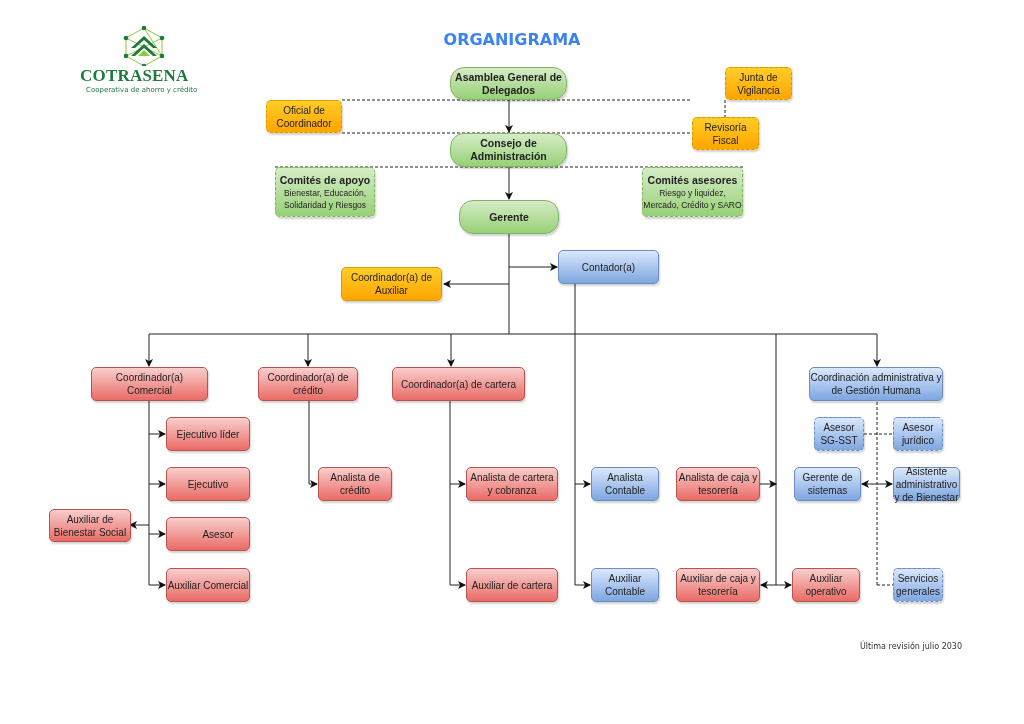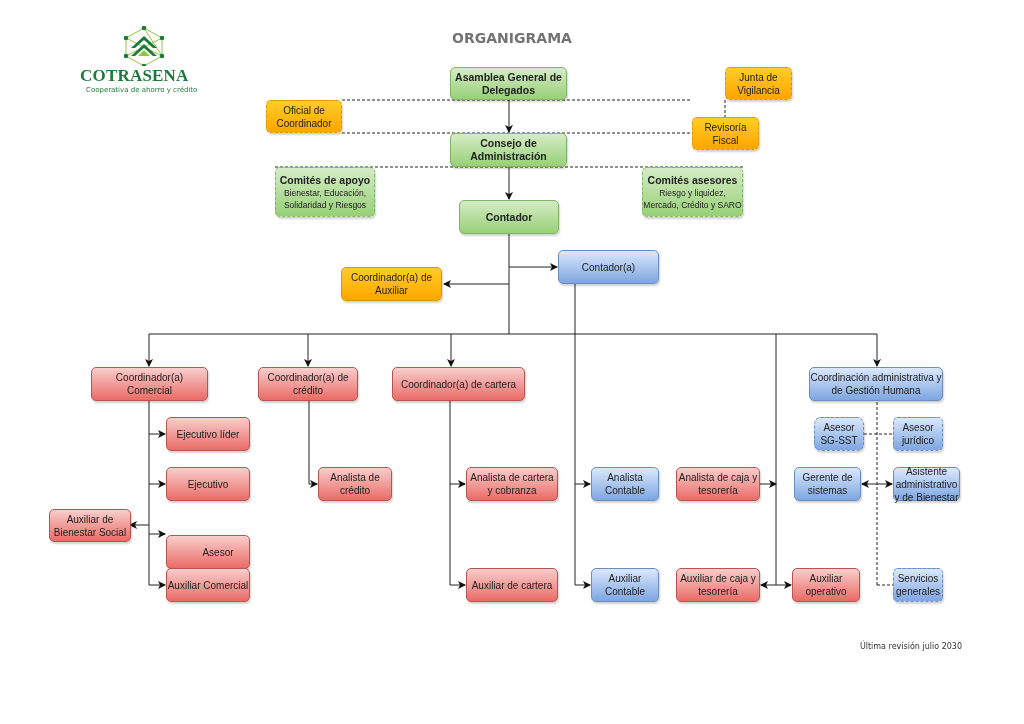--- a/index.html
+++ b/index.html
@@ -4,23 +4,23 @@
 <style>
   html, body { margin:0; padding:0; background:#ffffff; }
   body { width:1024px; height:724px; position:relative; overflow:hidden; font-family:"Liberation Sans", sans-serif; }
   #canvas { position:absolute; left:0; top:0; width:1024px; height:724px; }
   .node { position:absolute; box-sizing:border-box; border-radius:5px; display:flex; flex-direction:column; align-items:center; justify-content:center; text-align:center; font-size:10px; line-height:13px; color:#222; box-shadow:1px 2px 2px rgba(0,0,0,0.18); }
   .green { background:linear-gradient(#d5ecc6, #97d077); border:1px solid #82b366; }
   .orange { background:linear-gradient(#ffcd28, #ffa500); border:1px solid #d79b00; }
   .red { background:linear-gradient(#f8cecc, #ea6b66); border:1px solid #b85450; }
   .blue { background:linear-gradient(#dae8fc, #7ea6e0); border:1px solid #6c8ebf; }
   .dashed { border-style:dashed; }
-  .bold { font-weight:bold; font-size:10.5px; }
+  .bold { font-weight:bold; font-size:10.5px;border-radius:14px; }
   .sub { font-size:8.5px; line-height:12px; }
-  .title { position:absolute; left:0; width:1024px; top:30px; text-align:center; font-family:"DejaVu Sans", sans-serif; font-weight:bold; font-size:14px; color:#737373; }
+  .title { position:absolute; left:0; width:1024px; top:30px; text-align:center; font-family:"DejaVu Sans", sans-serif; font-weight:bold; font-size:16px; color:#3b82f6; }
   .footer { position:absolute; right:62px; top:642px; font-family:"DejaVu Sans", sans-serif; font-size:8px; color:#333; }
   .logo { position:absolute; left:78px; top:26px; width:132px; height:70px; }
   .logo-name { position:absolute; left:2px; top:40px; font-family:Liberation Serif, serif; font-weight:bold; font-size:17px; color:#1e7a3c; letter-spacing:0.2px; }
   .logo-tag { position:absolute; left:8px; top:60px; font-family:"DejaVu Sans", sans-serif; font-size:7px; color:#1e7a3c; white-space:nowrap; }
 </style>
 </head>
 <body>
 
 <svg id="canvas" xmlns="http://www.w3.org/2000/svg" width="1024" height="724">
   <defs>
@@ -115,45 +115,45 @@
   <span class="bold">Comités de apoyo</span>
   <span class="sub">Bienestar, Educación,</span>
   <span class="sub">Solidaridad y Riesgos</span>
 </div>
 <div class="node green dashed" style="left:642px;top:167px;width:101px;height:50px;">
   <span class="bold">Comités asesores</span>
   <span class="sub">Riesgo y liquidez,</span>
   <span class="sub">Mercado, Crédito y SARO</span>
 </div>
 
-<div class="node green bold" style="left:459px;top:200px;width:100px;height:34px;">Contador</div>
+<div class="node green bold" style="left:459px;top:200px;width:100px;height:34px;">Gerente</div>
 <div class="node blue" style="left:558px;top:250px;width:101px;height:34px;">Contador(a)</div>
 <div class="node orange" style="left:341px;top:267px;width:101px;height:34px;">Coordinador(a) de Auxiliar</div>
 
 <div class="node red" style="left:91px;top:367px;width:117px;height:34px;">Coordinador(a) Comercial</div>
 <div class="node red" style="left:258px;top:367px;width:100px;height:34px;">Coordinador(a) de crédito</div>
 <div class="node red" style="left:392px;top:367px;width:133px;height:34px;">Coordinador(a) de cartera</div>
 <div class="node blue" style="left:809px;top:367px;width:134px;height:34px;">Coordinación administrativa y de Gestión Humana</div>
 
 <div class="node red" style="left:166px;top:417px;width:84px;height:34px;">Ejecutivo líder</div>
 <div class="node red" style="left:166px;top:467px;width:84px;height:34px;">Ejecutivo</div>
-<div class="node red" style="left:166px;top:535px;width:84px;height:34px;padding-left:20px;">Asesor</div>
+<div class="node red" style="left:166px;top:517px;width:84px;height:34px;padding-left:20px;">Asesor</div>
 <div class="node red" style="left:166px;top:568px;width:84px;height:34px;">Auxiliar Comercial</div>
 <div class="node red" style="left:49px;top:509px;width:82px;height:33px;">Auxiliar de Bienestar Social</div>
 
 <div class="node red" style="left:318px;top:467px;width:74px;height:34px;">Analista de crédito</div>
 <div class="node red" style="left:466px;top:467px;width:92px;height:34px;">Analista de cartera y cobranza</div>
 <div class="node red" style="left:466px;top:568px;width:92px;height:34px;">Auxiliar de cartera</div>
 
 <div class="node blue" style="left:591px;top:467px;width:68px;height:34px;">Analista Contable</div>
 <div class="node blue" style="left:591px;top:568px;width:68px;height:34px;">Auxiliar Contable</div>
 
 <div class="node red" style="left:676px;top:467px;width:84px;height:34px;">Analista de caja y tesorería</div>
 <div class="node red" style="left:676px;top:568px;width:84px;height:34px;">Auxiliar de caja y tesorería</div>
 <div class="node red" style="left:792px;top:568px;width:68px;height:34px;">Auxiliar operativo</div>
 
-<div class="node blue dashed" style="left:814px;top:417px;width:50px;height:34px;border-radius:7px;">Asesor SG-SST</div>
+<div class="node blue dashed" style="left:814px;top:417px;width:50px;height:34px;">Asesor SG-SST</div>
 <div class="node blue dashed" style="left:893px;top:417px;width:50px;height:34px;">Asesor jurídico</div>
 <div class="node blue" style="left:794px;top:467px;width:67px;height:34px;">Gerente de sistemas</div>
 <div class="node blue" style="left:893px;top:467px;width:67px;height:34px;">Asistente administrativo y de Bienestar</div>
 <div class="node blue dashed" style="left:893px;top:568px;width:50px;height:34px;">Servicios generales</div>
 
 <div class="footer">Última revisión julio 2030</div>
 
 </body></html>

